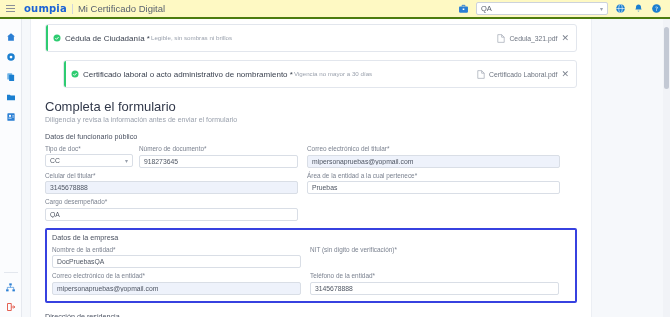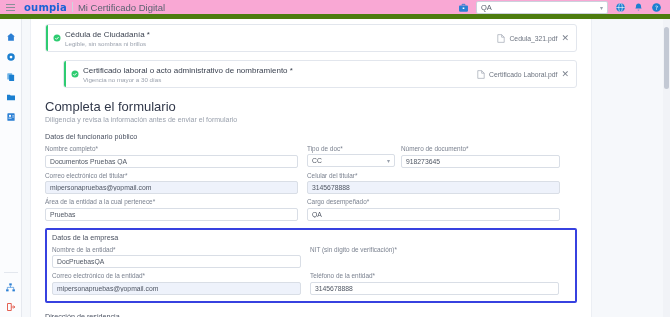--- a/index.html
+++ b/index.html
@@ -8,22 +8,22 @@
     overflow: hidden;
     background: #ffffff;
     font-family: "Liberation Sans", sans-serif;
     font-size: 11px;
     color: #3d3d3d;
   }
 
   
   .topbar {
     position: absolute; top: 0; left: 0; width: 670px; height: 19px;
-    background: #f9a8d4;
-    border-bottom: 5px solid #4d7c0f;
+    background: #fef9c3;
+    border-bottom: 2px solid #4d7c0f;
     display: flex; align-items: center;
     z-index: 10;
   }
   .hamburger {
     width: 20px; height: 19px;
     display: flex; flex-direction: column; justify-content: center; align-items: center;
     gap: 2px;
   }
   .hamburger i { display:block; width: 9px; height: 1px; background: #8a8f98; }
 
@@ -99,21 +99,21 @@
     padding: 0 7px;
     position: relative;
   }
   .doc-card.first { margin-top: 5px; }
   .doc-card.second { margin-top: 8px; margin-left: 32px; }
   .doc-accent {
     position: absolute; left: 0; top: 0; bottom: 0; width: 2px;
     background: #2ecc71; border-radius: 3px 0 0 3px;
   }
   .check-icon { width: 8px; height: 8px; margin-right: 4px; flex: 0 0 auto; }
-  .doc-texts { display: flex; flex-direction: column; gap: 1px; }
+  .doc-texts { display: flex; flex-direction: row; gap: 1px; }
   .doc-title { font-size: 8px; color: #3b4250; }
   .doc-sub   { font-size: 6.2px; color: #9aa1ad; }
   .doc-file {
     margin-left: auto; display: flex; align-items: center; gap: 4px;
   }
   .file-name { font-size: 6.8px; color: #6d7480; }
   .file-x { font-size: 9px; color: #7b828e; line-height: 1; }
 
   
   .form-head { margin: 11px 14px 0 14px; }
@@ -297,24 +297,20 @@
 
     <div class="form-head">
       <h2>Completa el formulario</h2>
       <p>Diligencia y revisa la información antes de enviar el formulario</p>
     </div>
 
     <div class="section">
       <div class="section-title">Datos del funcionario público</div>
       <div class="grid">
 
-        <div class="field">
-          <label class="field-label">Nombre completo*</label>
-          <input class="field-input" value="Documentos Pruebas QA" style="">
-        </div>
 
         <div class="field" style="display:flex; gap:6px;">
           <div style="width:88px;">
             <label class="field-label">Tipo de doc*</label>
             <div class="field-select">
               <span>CC</span>
               <span class="caret">▾</span>
             </div>
           </div>
           <div style="flex:1;">

